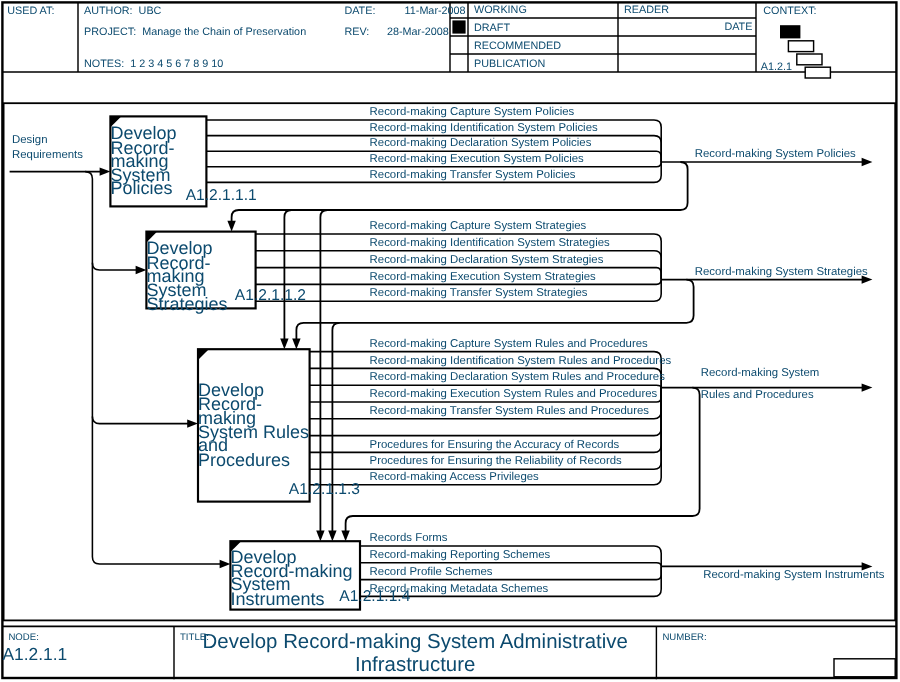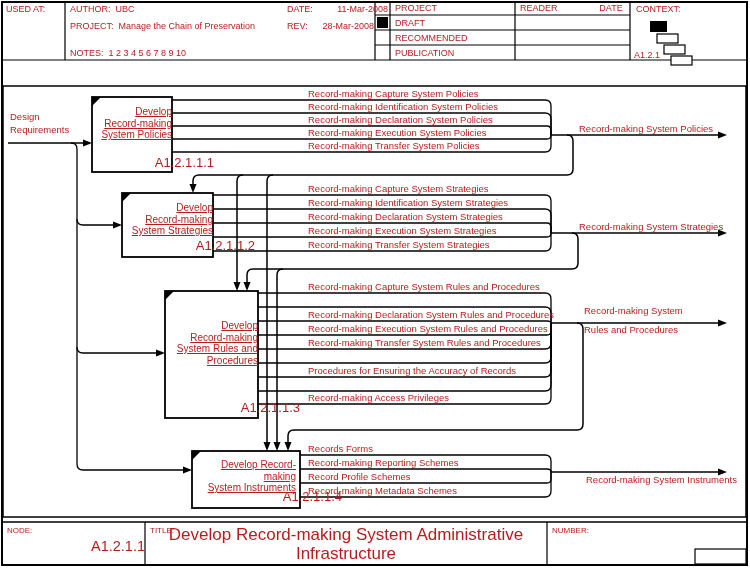--- a/index.html
+++ b/index.html
@@ -1,21 +1,21 @@
 <!DOCTYPE html>
 <html><head>
 <meta charset="utf-8">
 <style>
   html,body{margin:0;padding:0;background:#fff;}
   #page{position:relative;width:750px;height:568px;background:#ffffff;
-        font-family:"Liberation Sans", sans-serif;color:#b91c1c;overflow:hidden;}
+        font-family:"Liberation Sans", sans-serif;color:#0c4a6e;overflow:hidden;}
   svg{position:absolute;left:0;top:0;}
   .h{position:absolute;font-size:9px;white-space:nowrap;line-height:11px;}
   .lbl{position:absolute;font-size:9.5px;white-space:nowrap;line-height:10px;}
-  .boxtxt{position:absolute;text-align:right;font-size:10px;line-height:11.5px;text-decoration:underline;}
+  .boxtxt{position:absolute;text-align:left;font-size:15px;line-height:11.5px;}
   .boxcode{position:absolute;font-size:13px;text-align:right;line-height:10px;padding-left:48px;}
   .small{font-size:8px;}
   .flexsb{display:flex;justify-content:space-between;}
 </style>
 </head>
 <body>
 
 <div id="page">
 
   <svg width="750" height="568" viewBox="0 0 750 568">
@@ -140,26 +140,26 @@
     <span>Manage the Chain of Preservation</span>
   </div>
   <div class="h flexsb" style="left:287px;top:21px;width:87px">
     <span>REV:</span>
     <span>28-Mar-2008</span>
   </div>
   <div class="h" style="left:70px;top:48px">
     <span>NOTES:</span>&nbsp;
     <span>1 2 3 4 5 6 7 8 9 10</span>
   </div>
-  <div class="h" style="left:395px;top:3px">PROJECT</div>
+  <div class="h" style="left:395px;top:3px">WORKING</div>
   <div class="h" style="left:395px;top:18px">DRAFT</div>
   <div class="h" style="left:395px;top:33px">RECOMMENDED</div>
   <div class="h" style="left:395px;top:48px">PUBLICATION</div>
   <div class="h" style="left:520px;top:3px">READER</div>
-  <div class="h" style="left:595px;top:3px;width:32px;text-align:center">DATE</div>
+  <div class="h" style="left:595px;top:17px;width:32px;text-align:right">DATE</div>
   <div class="h" style="left:636px;top:4px">CONTEXT:</div>
   <div class="h" style="left:634px;top:50px">A1.2.1</div>
 
   <div class="lbl" style="left:10px;top:112px">Design</div>
   <div class="lbl" style="left:10px;top:125px">Requirements</div>
 
   <div class="boxtxt" style="left:92px;top:106px;width:80px">
     <div>Develop</div>
     <div>Record-making</div>
     <div>System Policies</div>
@@ -193,36 +193,38 @@
   <div class="lbl" style="left:308px;top:128px">Record-making Execution System Policies</div>
   <div class="lbl" style="left:308px;top:141px">Record-making Transfer System Policies</div>
 
   <div class="lbl" style="left:308px;top:184px">Record-making Capture System Strategies</div>
   <div class="lbl" style="left:308px;top:198px">Record-making Identification System Strategies</div>
   <div class="lbl" style="left:308px;top:212px">Record-making Declaration System Strategies</div>
   <div class="lbl" style="left:308px;top:226px">Record-making Execution System Strategies</div>
   <div class="lbl" style="left:308px;top:240px">Record-making Transfer System Strategies</div>
 
   <div class="lbl" style="left:308px;top:282px">Record-making Capture System Rules and Procedures</div>
+  <div class="lbl" style="left:308px;top:296px">Record-making Identification System Rules and Procedures</div>
   <div class="lbl" style="left:308px;top:310px">Record-making Declaration System Rules and Procedures</div>
   <div class="lbl" style="left:308px;top:324px">Record-making Execution System Rules and Procedures</div>
   <div class="lbl" style="left:308px;top:338px">Record-making Transfer System Rules and Procedures</div>
   <div class="lbl" style="left:308px;top:366px">Procedures for Ensuring the Accuracy of Records</div>
+  <div class="lbl" style="left:308px;top:380px">Procedures for Ensuring the Reliability of Records</div>
   <div class="lbl" style="left:308px;top:393px">Record-making Access Privileges</div>
 
   <div class="lbl" style="left:308px;top:444px">Records Forms</div>
   <div class="lbl" style="left:308px;top:458px">Record-making Reporting Schemes</div>
   <div class="lbl" style="left:308px;top:472px">Record Profile Schemes</div>
   <div class="lbl" style="left:308px;top:486px">Record-making Metadata Schemes</div>
 
   <div class="lbl" style="left:579px;top:124px">Record-making System Policies</div>
   <div class="lbl" style="left:579px;top:222px">Record-making System Strategies</div>
   <div class="lbl" style="left:584px;top:306px">Record-making System</div>
   <div class="lbl" style="left:584px;top:325px">Rules and Procedures</div>
   <div class="lbl" style="left:586px;top:475px">Record-making System Instruments</div>
 
   <div class="h small" style="left:7px;top:525px">NODE:</div>
-  <div style="position:absolute;left:2px;top:538px;width:143px;text-align:right;font-size:14.5px">A1.2.1.1</div>
+  <div style="position:absolute;left:2px;top:538px;width:143px;text-align:left;font-size:14.5px">A1.2.1.1</div>
   <div class="h small" style="left:150px;top:525px">TITLE:</div>
   <div style="position:absolute;left:146px;top:525px;width:400px;text-align:center;font-size:17px;line-height:1.12">Develop Record-making System Administrative Infrastructure</div>
   <div class="h small" style="left:552px;top:525px">NUMBER:</div>
 
 </div>
 
 </body></html>

